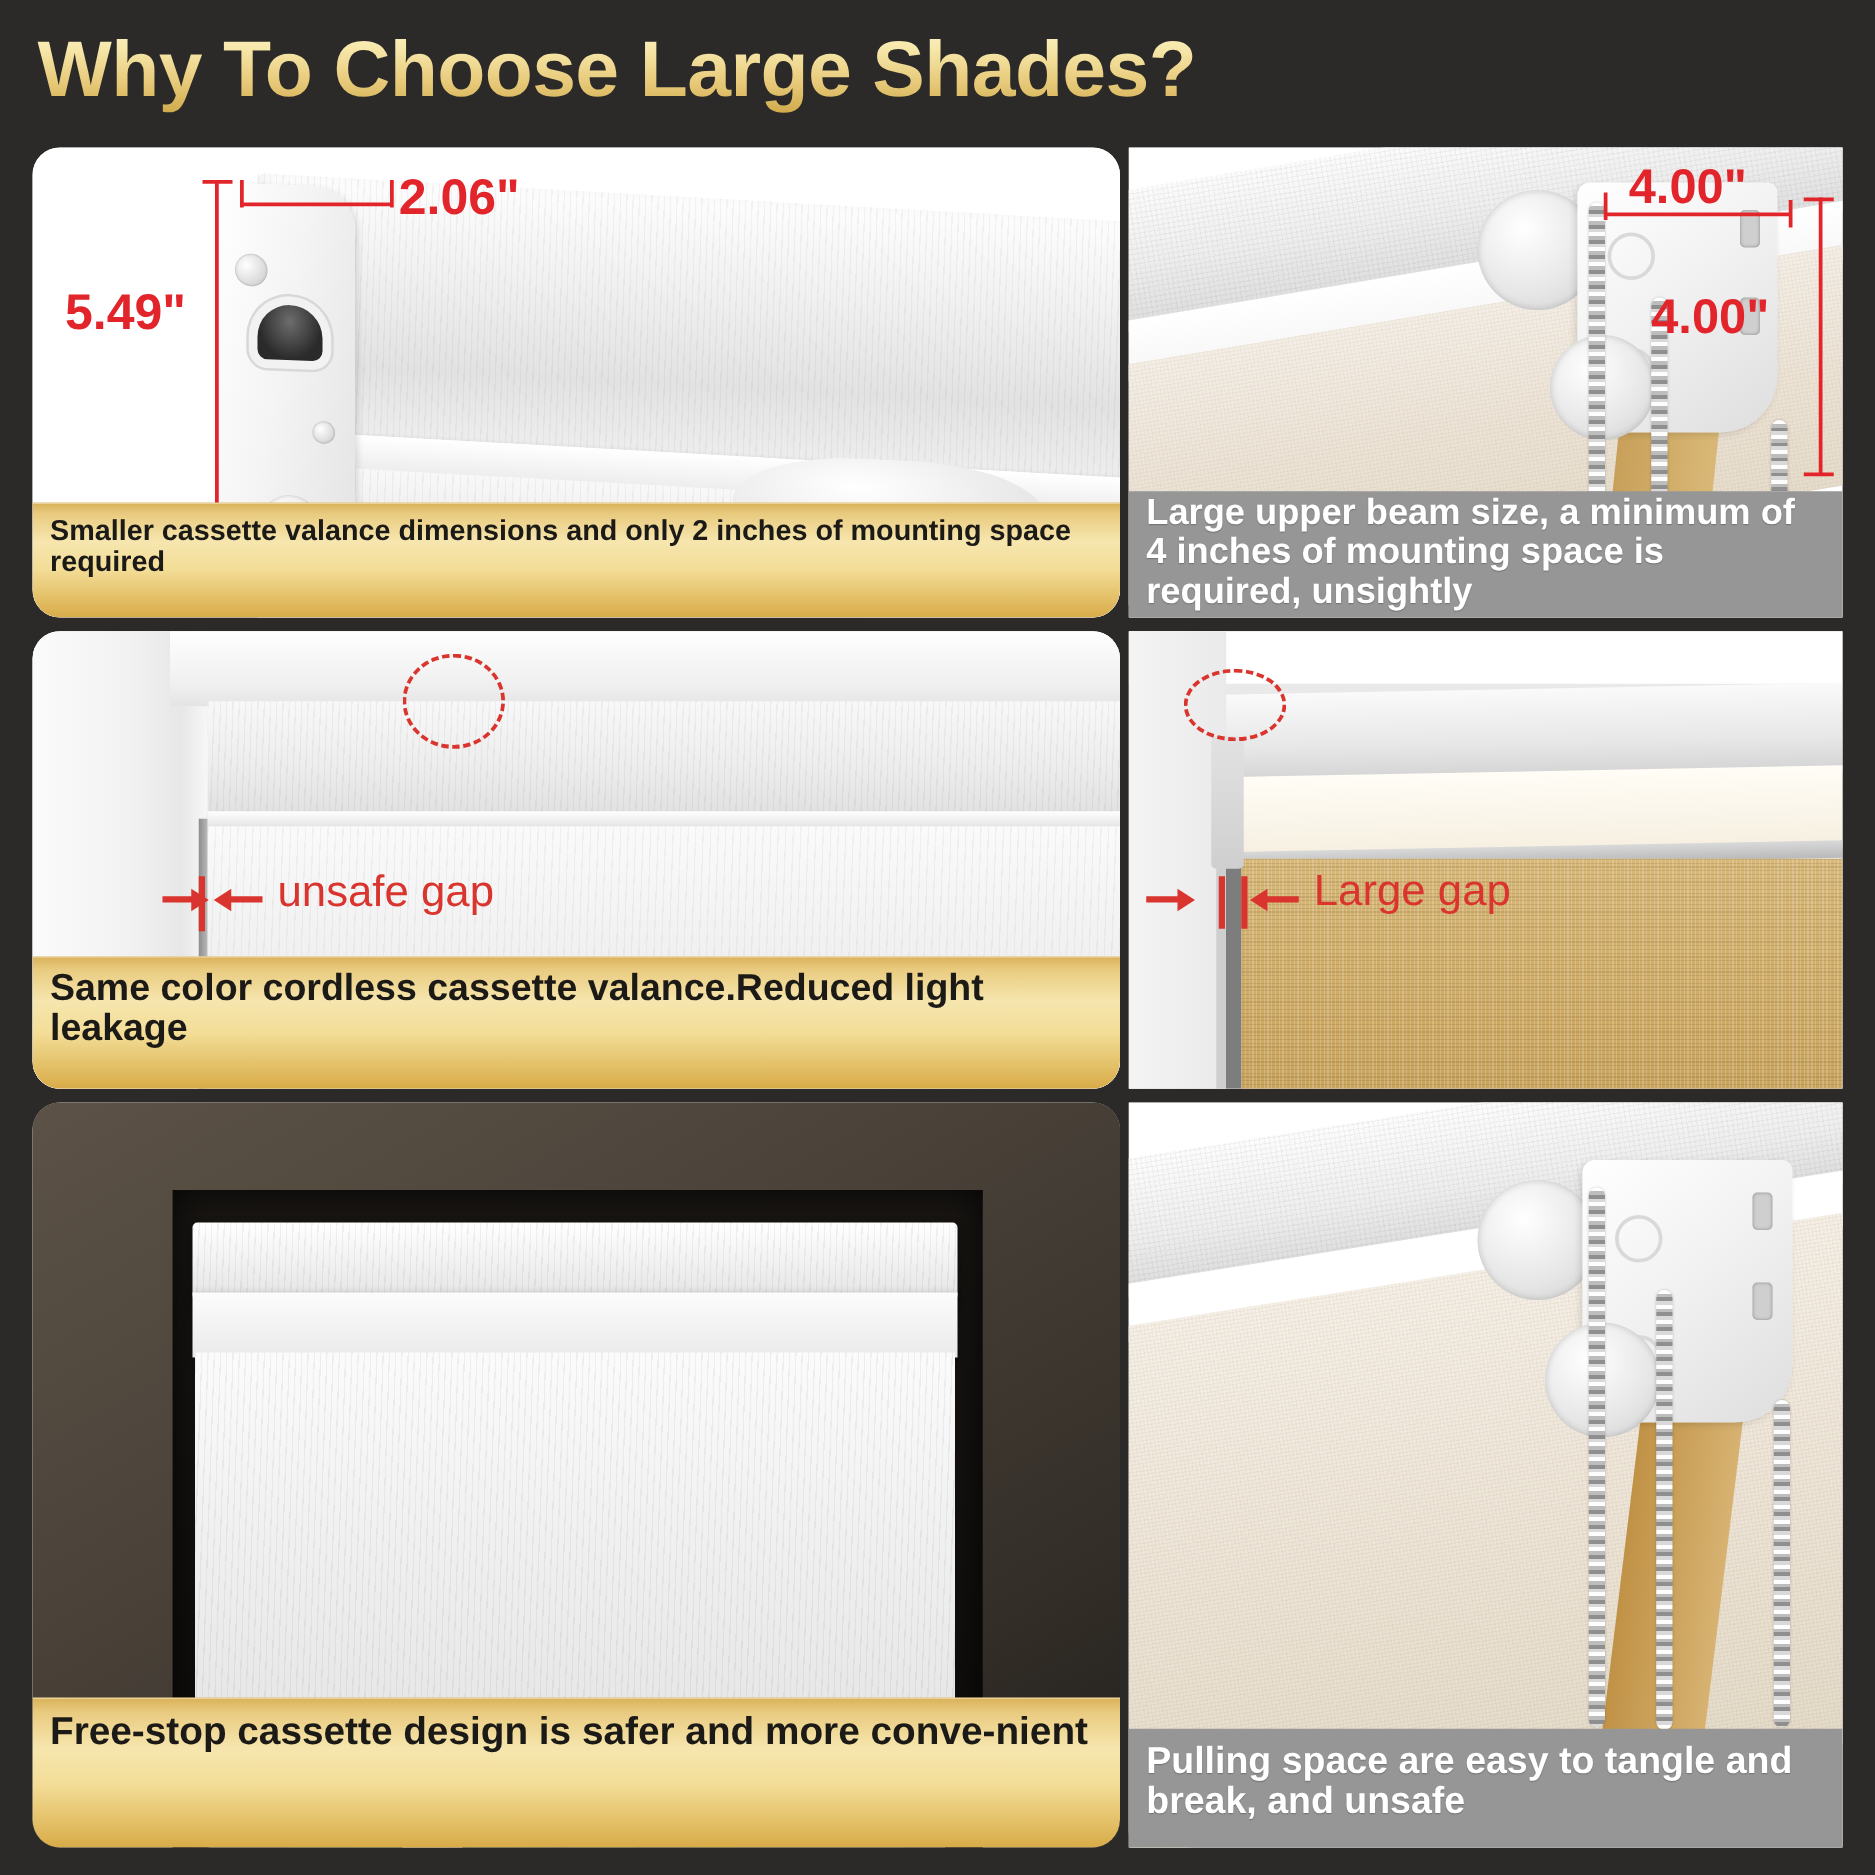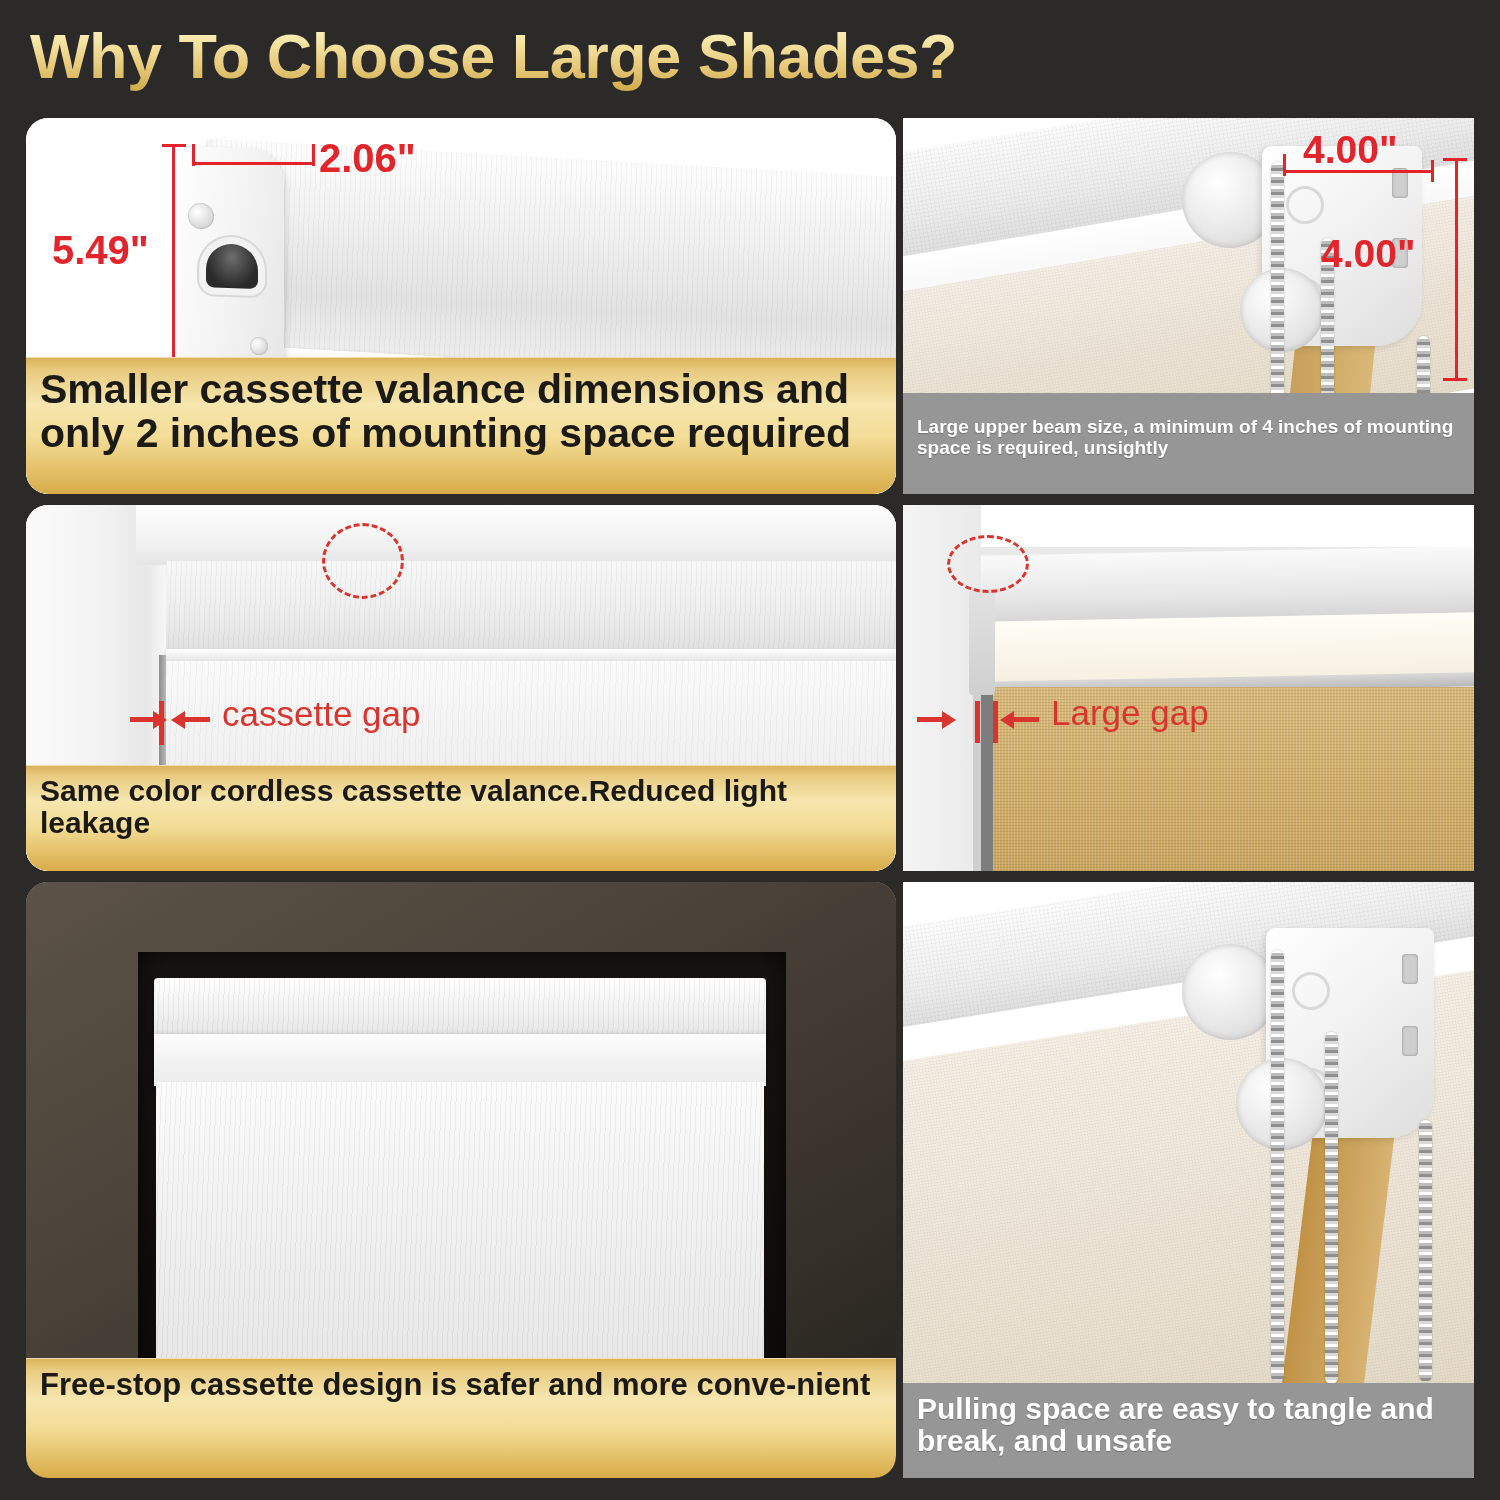--- a/index.html
+++ b/index.html
@@ -63,27 +63,27 @@
     color: #1c1a17;
     border-bottom-left-radius: 22px;
     border-bottom-right-radius: 22px;
     box-shadow: inset 0 1px 0 rgba(255,255,255,.55);
   }
   .cap.gray {
     background: #969696;
     color: #ffffff;
     text-shadow: 0 1px 1px rgba(0,0,0,.25);
   }
-  .cap.s1 { font-size: 41px; height: 137px; }
+  .cap.s1 { font-size: 23px; height: 92px; }
   .cap.s2 { font-size: 30px; height: 101px; }
   .cap.s3 { font-size: 30px; height: 106px; }
   .cap.s4 { font-size: 29px; height: 95px; }
   .cap.s5 { font-size: 31px; height: 120px; }
   .cap.s6 { font-size: 30px; height: 95px; }
-  .cap.gray.s2 { font-size: 19px; padding-top: 24px; }
+  .cap.gray.s2 { font-size: 29px; padding-top: 2px; }
 
   
   
   
   .p1bg { background:#ffffff; }
   .v-body {
     position: absolute; left: 180px; top: 40px;
     width: 700px; height: 250px;
     background: linear-gradient(180deg,#fdfdfd 0%,#f0f0f0 30%,#e2e2e2 60%,#f6f6f6 100%);
     transform: skewY(3.2deg);
@@ -409,21 +409,21 @@
       <div class="shade-band"></div>
       <div class="shade-lip"></div>
       <div class="shade-main"></div>
       <div class="gap-strip"></div>
 
       <div class="dash-circle" style="left:296px; top:18px; width:82px; height:76px;"></div>
 
       <div class="arrow-r" style="left:104px; top:212px; width:24px;"></div>
       <div class="redbar" style="left:133px; top:196px; height:44px;"></div>
       <div class="arrow-l" style="left:158px; top:212px; width:26px;"></div>
-      <div class="redtext" style="left:196px; top:189px; font-size:35px;">cassette gap</div>
+      <div class="redtext" style="left:196px; top:189px; font-size:35px;">unsafe gap</div>
     </div>
     <div class="cap gold s3">Same color cordless cassette valance.Reduced light leakage</div>
   </div>
 
   <div class="panel right row2">
     <div class="scene p4bg">
       <div class="p4-white-top"></div>
       <div class="p4-wallL"></div>
       <div class="p4-beam"></div>
       <div class="p4-beam2"></div>

